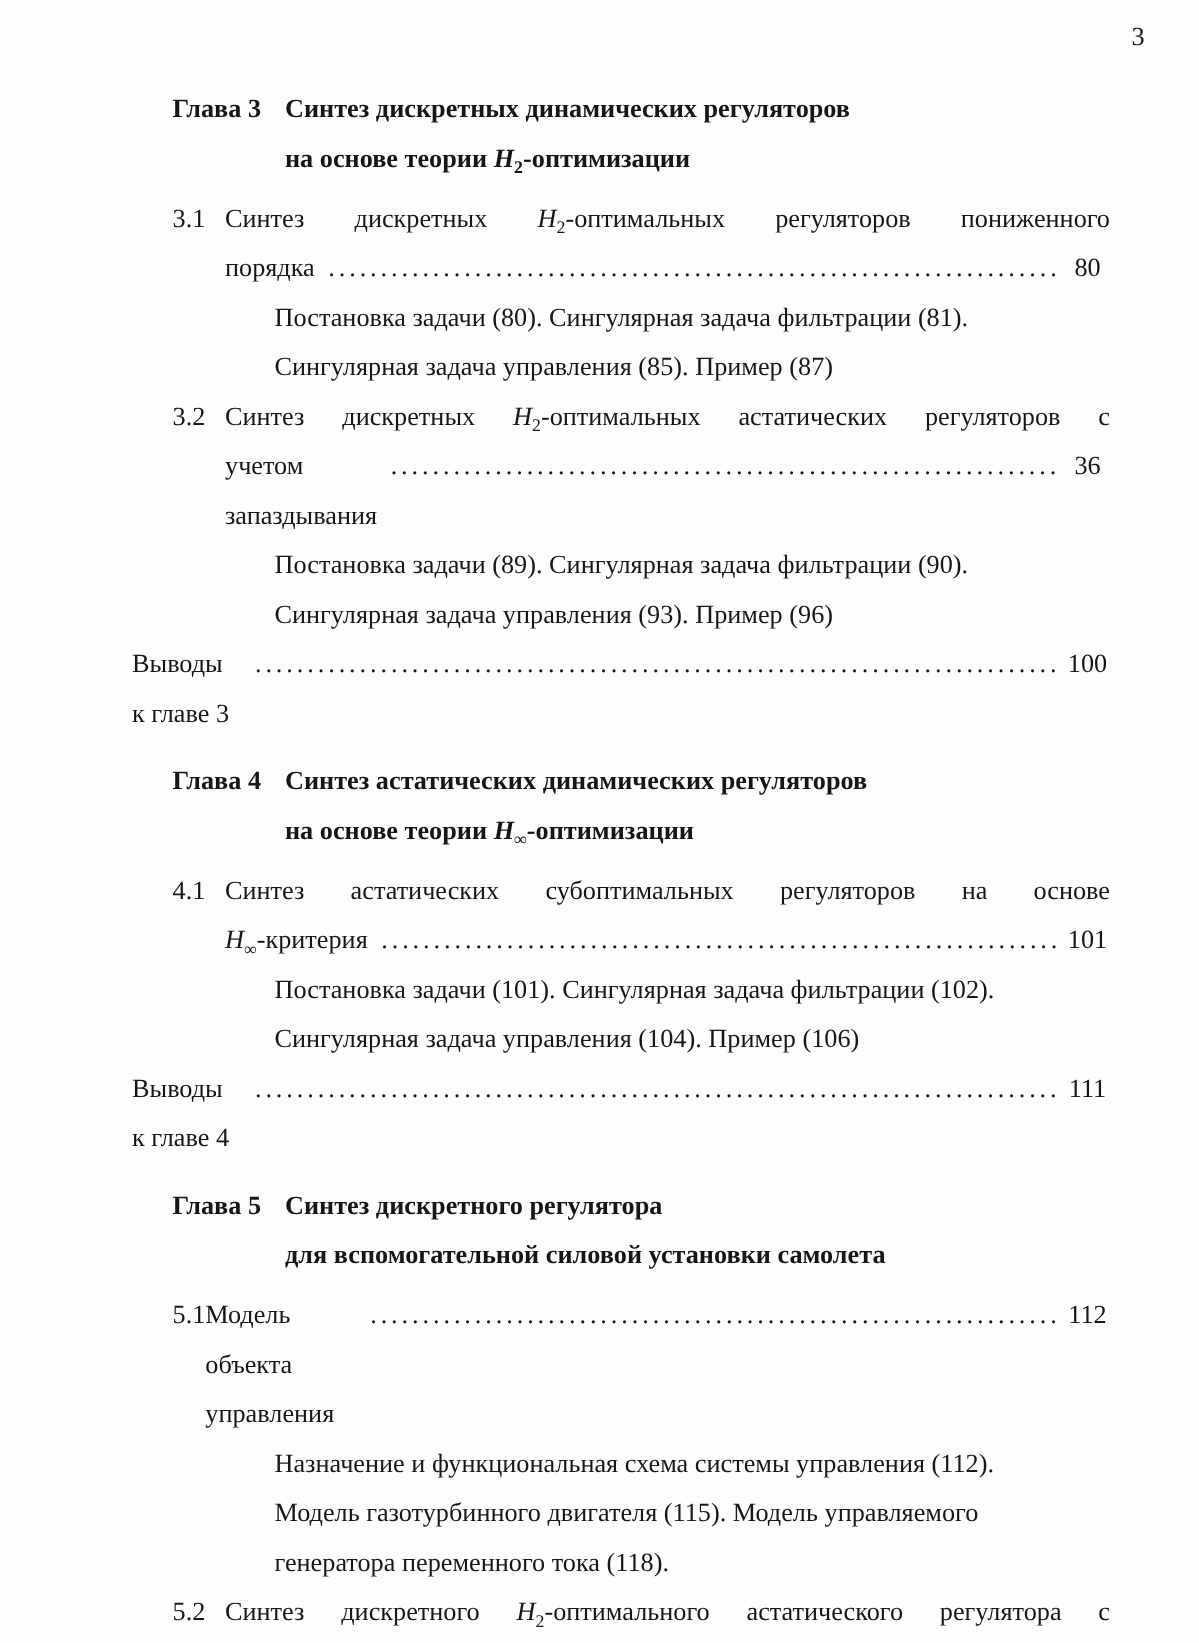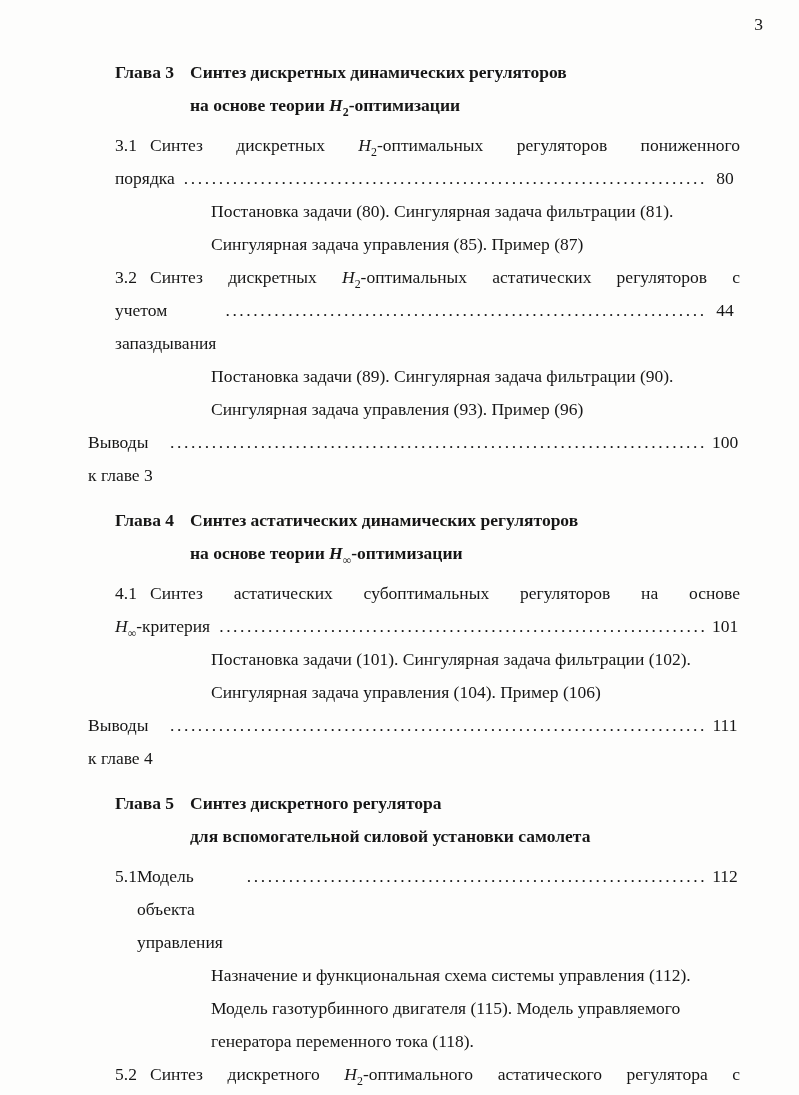--- a/index.html
+++ b/index.html
@@ -29,23 +29,23 @@
 
   
   .chapter { font-weight: bold; margin: 12px 0 7px 27px; }
   .ch-label { display: inline-block; width: 75px; }
   .ch-cont { margin-left: 75px; }
 
   
   .entry { margin-left: 27px; }
   .num { display: inline-block; width: 35px; font-family: Liberation Serif, serif; }
   .jline { text-align: justify; text-align-last: justify; }
-  .leader { display: flex; align-items: baseline; }
+  .leader { display: flex; align-items: baseline; margin-left: 35px; }
   .leader.with-num { margin-left: 0; }
-  .note { margin-left: 96px; }
+  .note { margin-left: 68px; }
 
   
   .vyvody { display: flex; align-items: baseline; }
 
   
   .dots { flex: 1 1 auto; overflow: hidden; white-space: nowrap; margin: 0 6px 0 9px; }
   .dots::after {
     content: "........................................................................................................................................";
     letter-spacing: 2.6px;
   }
@@ -87,21 +87,21 @@
       <div class="line note">Сингулярная задача управления (85). Пример (87)</div>
     </div>
 
     <div class="entry">
       <div class="line jline">
         <span class="num">3.2</span><span>Синтез дискретных</span> <span class="mwrap"><i class="mvar">H</i><sub>2</sub><span>-оптимальных астатических регуляторов с</span></span>
       </div>
       <div class="line leader">
         <span>учетом запаздывания</span>
         <span class="dots"></span>
-        <span class="pg">44</span>
+        <span class="pg">36</span>
       </div>
       <div class="line note">Постановка задачи (89). Сингулярная задача фильтрации (90).</div>
       <div class="line note">Сингулярная задача управления (93). Пример (96)</div>
     </div>
 
     <div class="line vyvody">
       <span>Выводы к главе 3</span>
       <span class="dots"></span>
       <span class="pg">100</span>
     </div>

